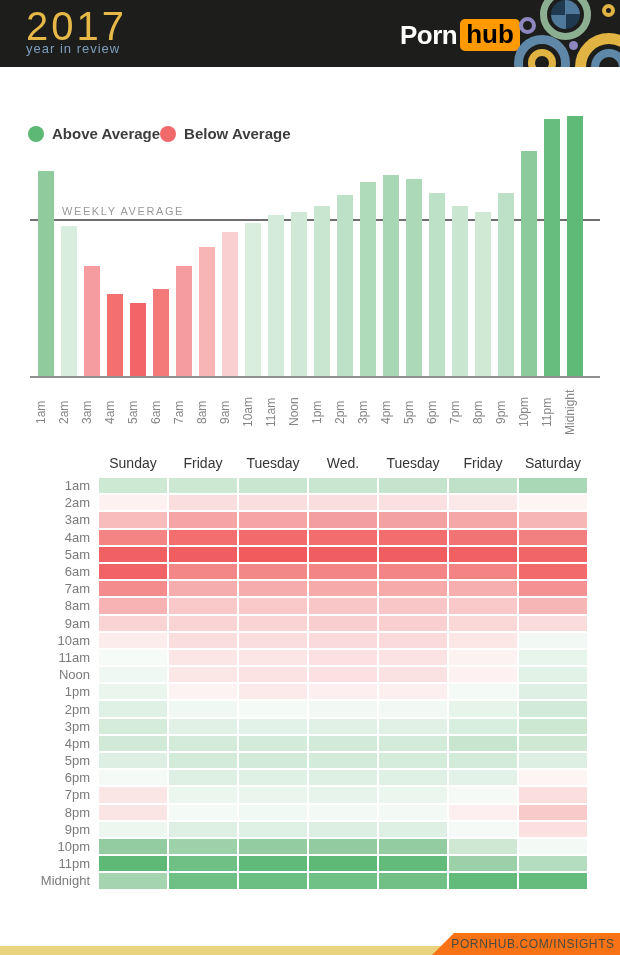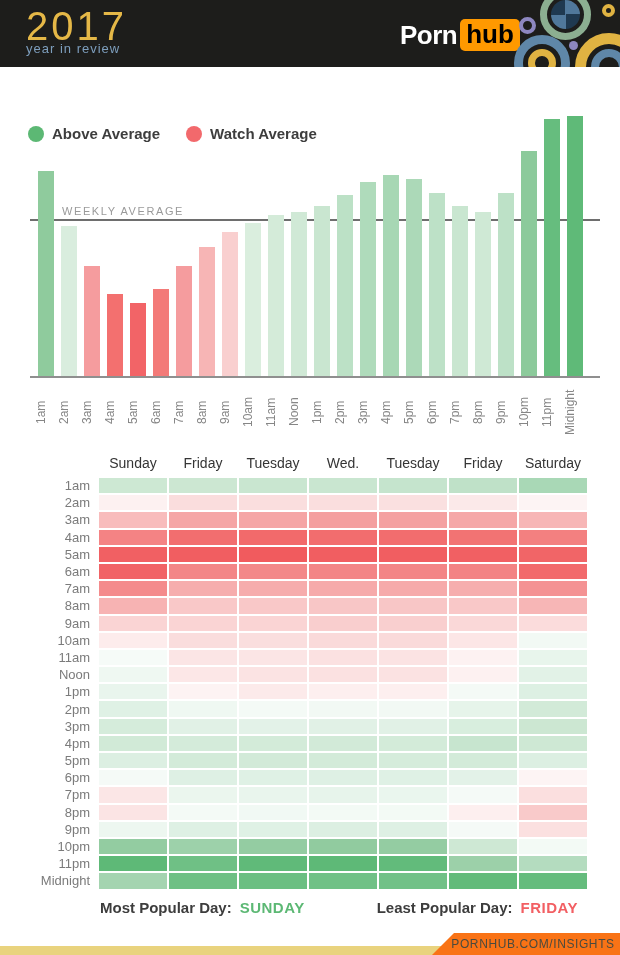--- a/index.html
+++ b/index.html
@@ -23,21 +23,21 @@
          background:conic-gradient(#50789b 0 90deg,#1f3950 90deg 180deg,#50789b 180deg 270deg,#1f3950 270deg 360deg);}
   .r3{left:602px;top:4px;width:13px;height:13px;border:4px solid #e0b342;}
   .r4{left:569px;top:41px;width:9px;height:9px;background:#8d87c0;}
   .r5{left:514px;top:35px;width:56px;height:56px;border:9px solid #5f87a8;}
   .r5b{left:528px;top:49px;width:28px;height:28px;border:7px solid #e0b342;background:#1d1d1b;}
   .r6{left:575px;top:33px;width:68px;height:68px;border:11px solid #e0b342;}
   .r6b{left:591px;top:49px;width:36px;height:36px;border:8px solid #5f87a8;background:#1d1d1b;}
 
   
   .title{position:absolute;left:28px;top:84px;font-size:26px;font-weight:700;color:#383838;letter-spacing:-0.3px;}
-  .legend{position:absolute;left:28px;top:125px;display:flex;align-items:center;gap:26px;justify-content:space-between;}
+  .legend{position:absolute;left:28px;top:125px;display:flex;align-items:center;justify-content:space-between;}
   .legend-item{display:flex;align-items:center;gap:8px;}
   .legend-dot{width:16px;height:16px;border-radius:50%;}
   .legend-label{font-size:15px;font-weight:700;color:#3d3d3d;}
 
   
   .chart{position:absolute;left:30px;top:108px;width:570px;height:270px;border-bottom:2px solid #8f8f8f;}
   .avg-line{position:absolute;left:0;bottom:155px;width:100%;height:2px;background:#6e6e6e;}
   .avg-label{position:absolute;left:32px;bottom:159px;font-size:11px;letter-spacing:1.6px;color:#9a9a9a;}
   .bars{position:absolute;left:4px;bottom:0;width:556px;display:flex;align-items:flex-end;}
   .bar-slot{width:23px;display:flex;justify-content:center;align-items:flex-end;}
@@ -95,21 +95,21 @@
     <div class="ring r6b"></div>
   </div>
 
   <div class="legend">
     <div class="legend-item">
       <span class="legend-dot" style="background: rgb(92, 184, 116);"></span>
       <span class="legend-label">Above Average</span>
     </div>
     <div class="legend-item">
       <span class="legend-dot" style="background: rgb(242, 105, 108);"></span>
-      <span class="legend-label">Watch Average</span>
+      <span class="legend-label">Below Average</span>
     </div>
   </div>
 
   <div class="chart">
     <div class="avg-line"></div>
     <div class="avg-label">WEEKLY AVERAGE</div>
     <div class="bars">
         <div class="bar-slot">
           <div class="bar" style="height: 204.6px; background: rgb(143, 203, 157);"></div>
         </div>
@@ -407,29 +407,19 @@
       <div class="hm-rowlabel">Midnight</div>
       <div class="hm-cell" style="background: rgb(164, 212, 176);"></div>
       <div class="hm-cell" style="background: rgb(110, 192, 132);"></div>
       <div class="hm-cell" style="background: rgb(107, 191, 130);"></div>
       <div class="hm-cell" style="background: rgb(112, 193, 134);"></div>
       <div class="hm-cell" style="background: rgb(113, 193, 135);"></div>
       <div class="hm-cell" style="background: rgb(98, 187, 122);"></div>
       <div class="hm-cell" style="background: rgb(101, 188, 125);"></div>
     </div>
 
-  <div class="captions">
-    <div class="cap-group">
-      <span class="cap-label">Most Popular Day:</span>
-      <span class="cap-value" style="color: rgb(92, 184, 116);">SUNDAY</span>
-    </div>
-    <div class="cap-group">
-      <span class="cap-label">Least Popular Day:</span>
-      <span class="cap-value" style="color: rgb(242, 95, 99);">FRIDAY</span>
-    </div>
-  </div>
 
   <div class="footer-strip"></div>
   <div class="footer-tab">
     <span class="footer-tab-text">PORNHUB.COM/INSIGHTS</span>
   </div>
 
 </div>
 
 </body></html>

